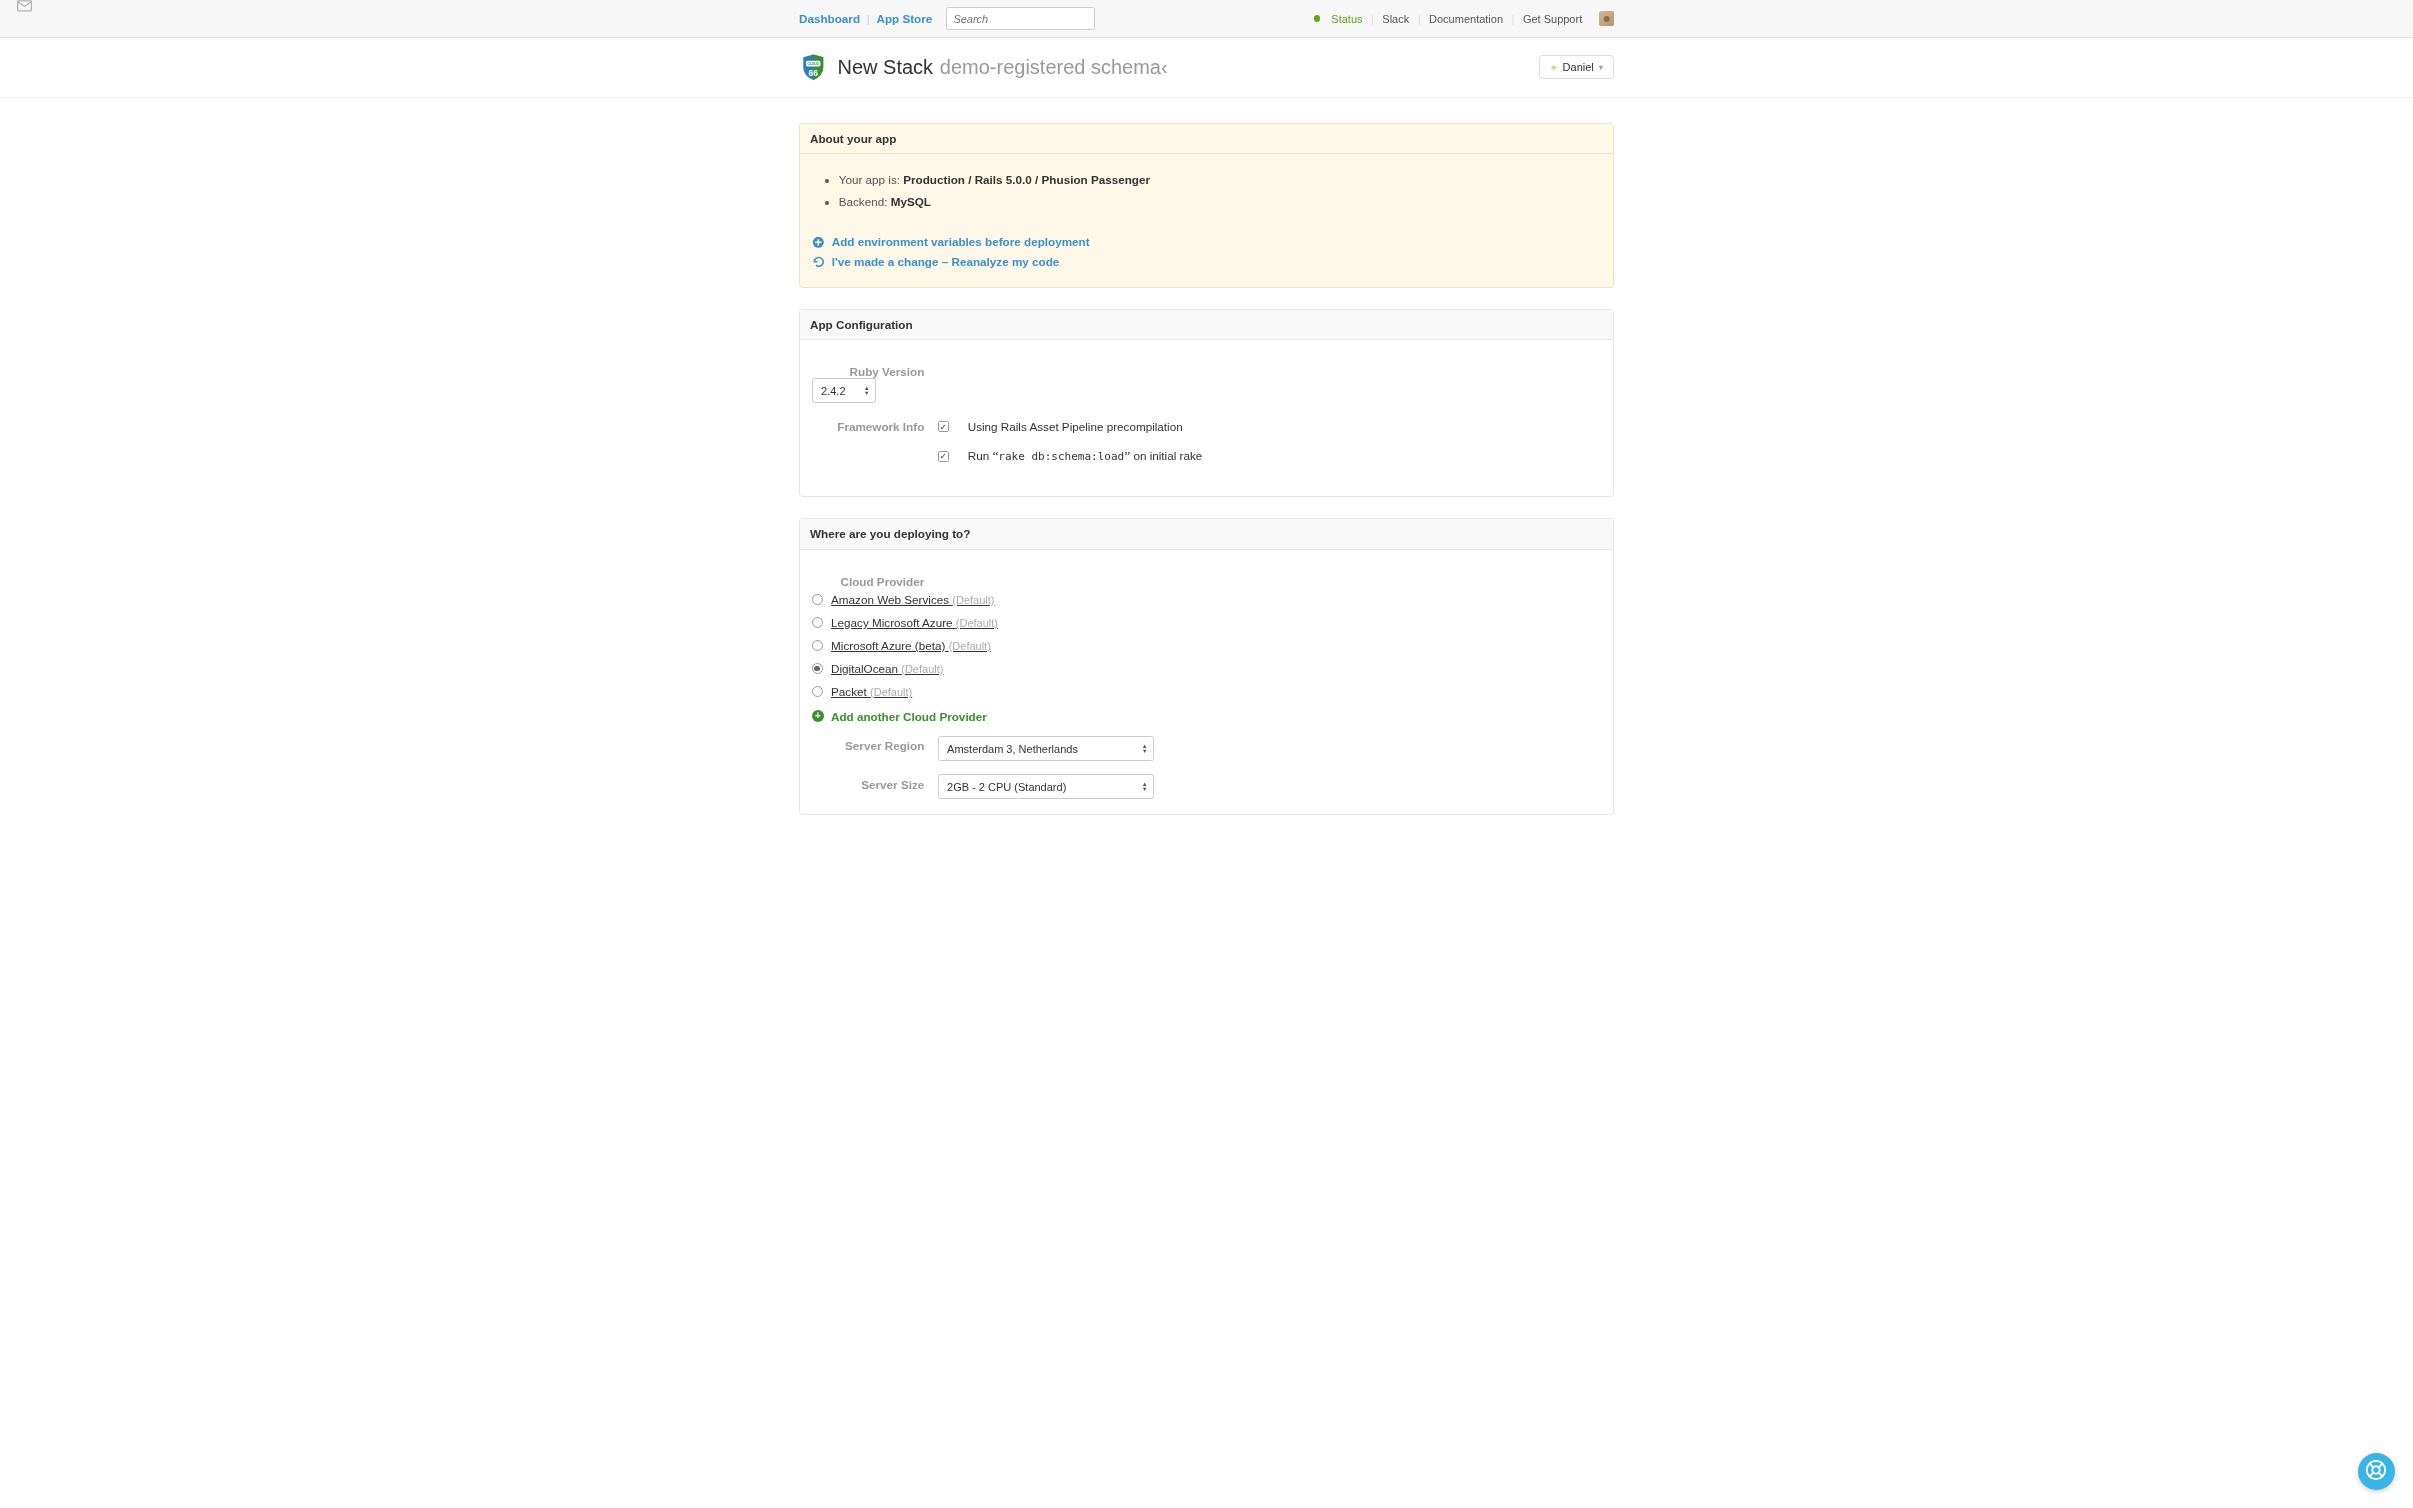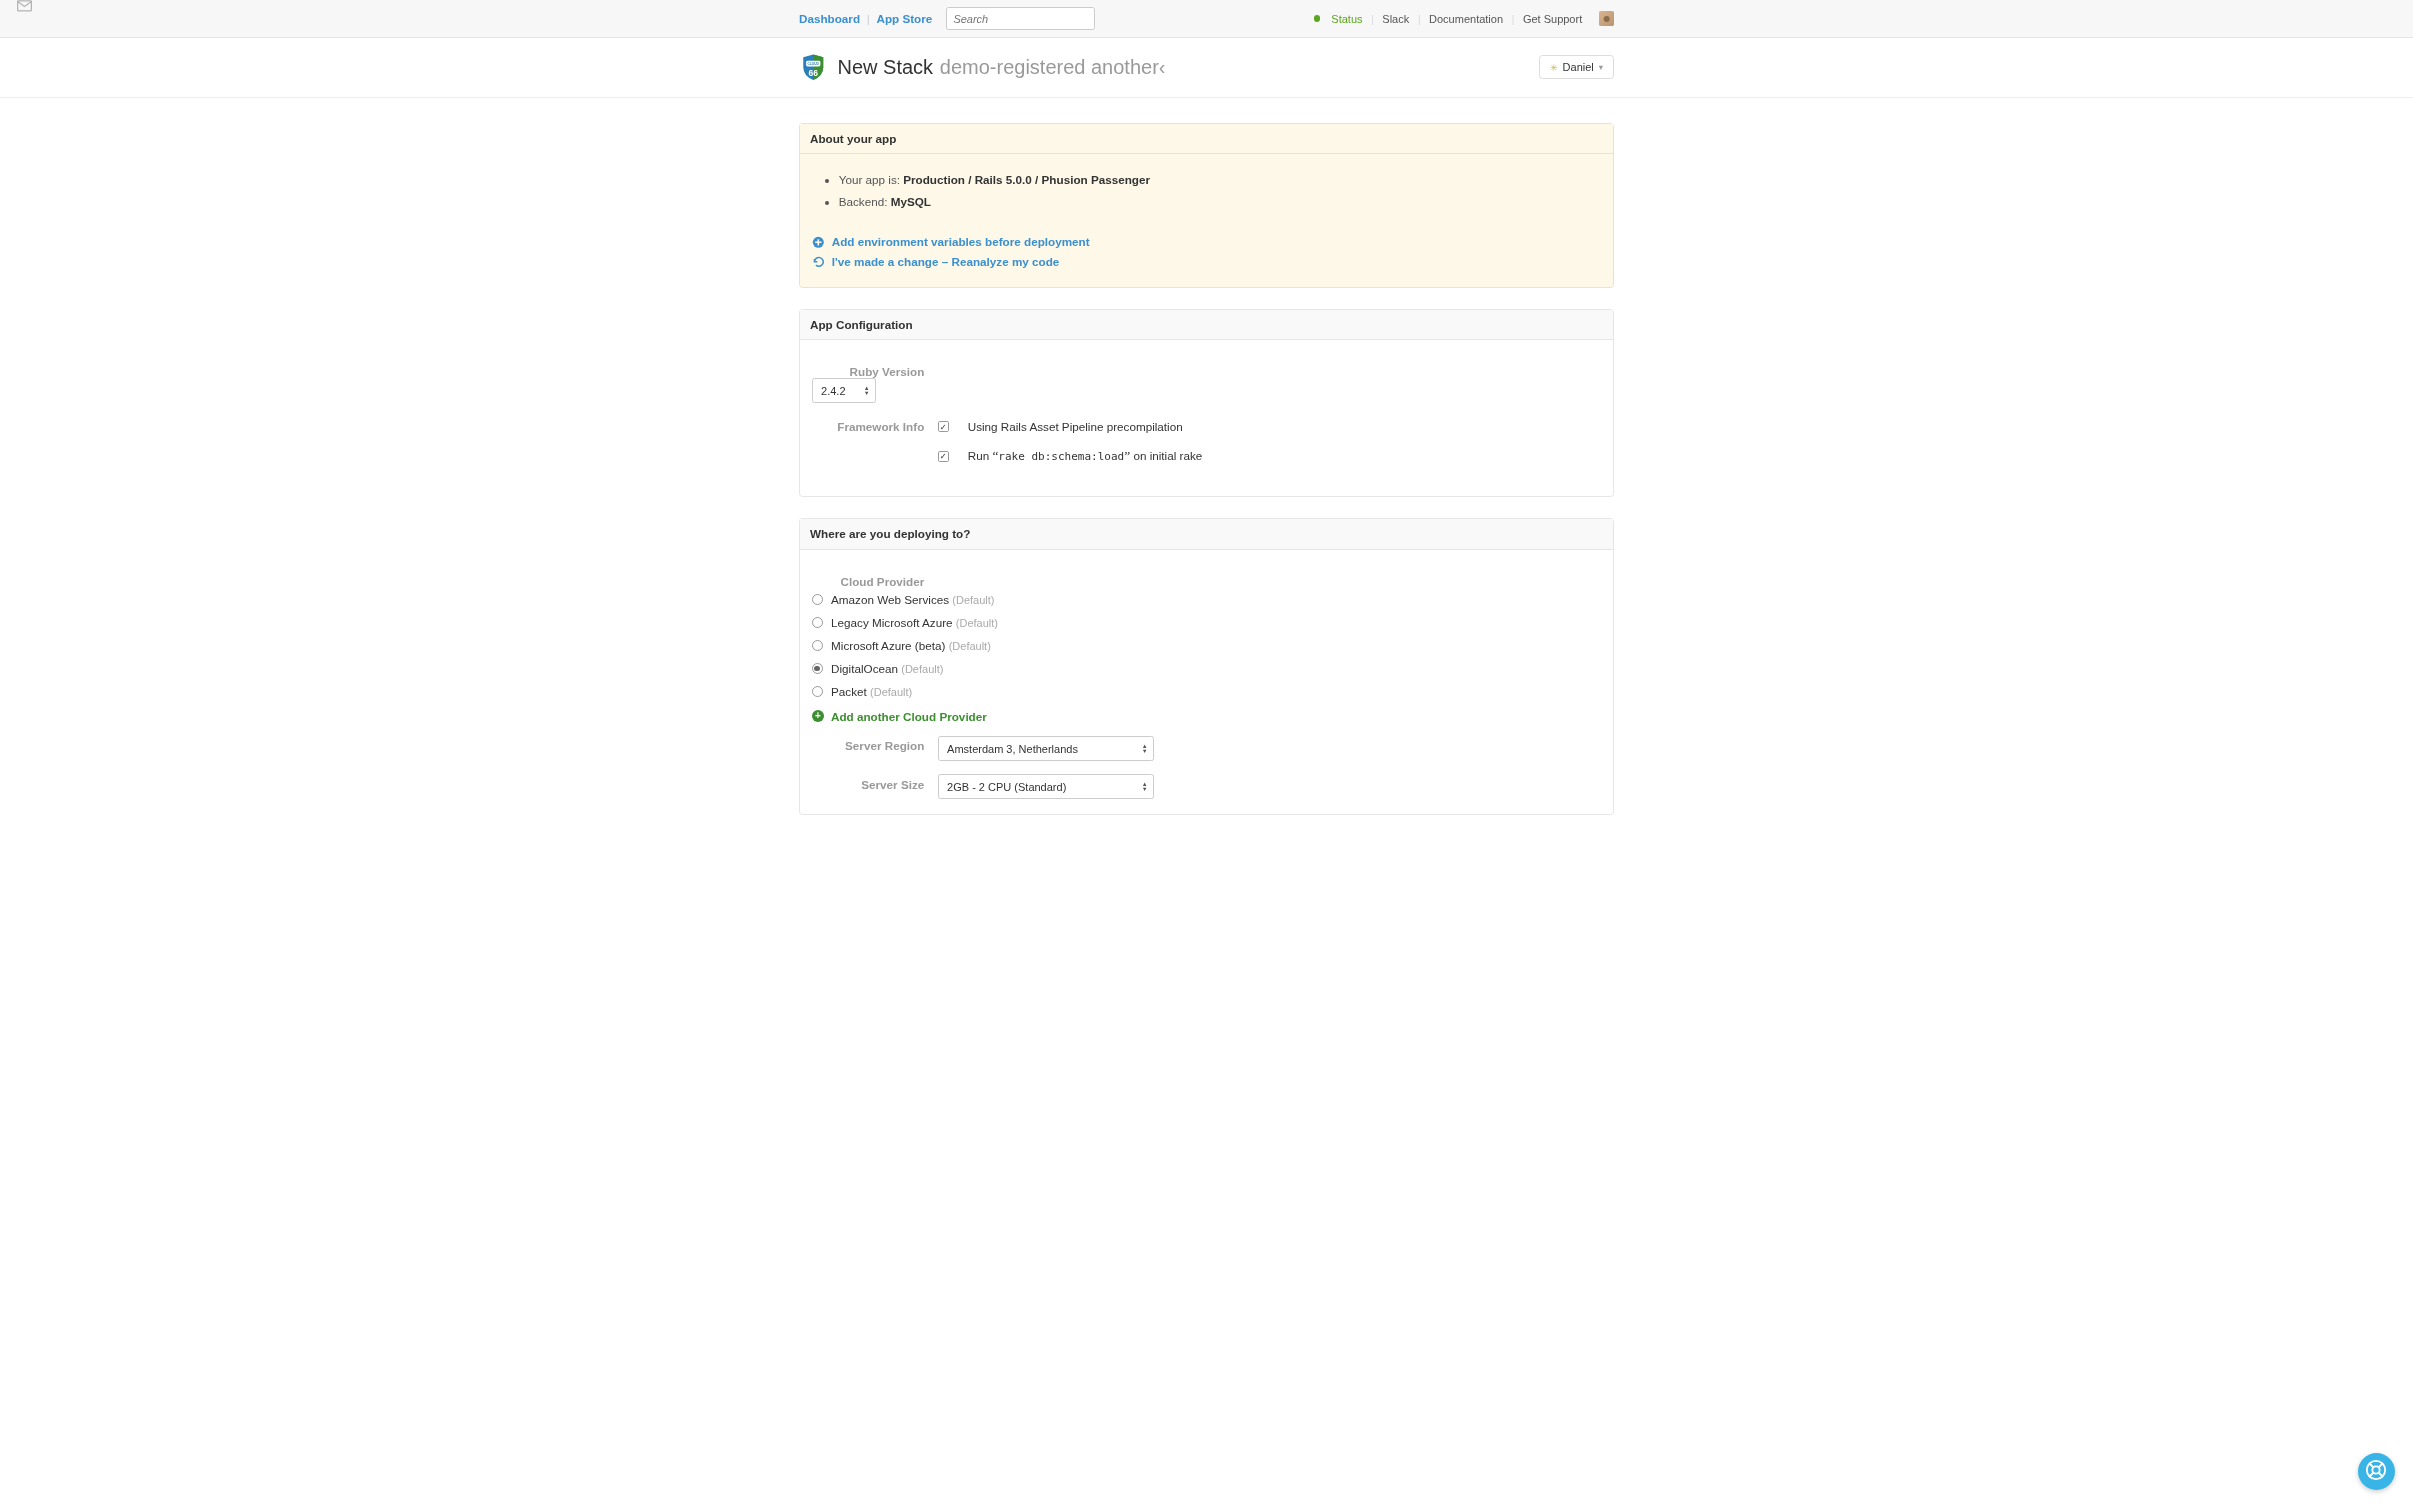--- a/index.html
+++ b/index.html
@@ -208,21 +208,21 @@
     .radio {
       width: 11px; height: 11px; border: 0.8px solid #999;
       border-radius: 50%; background: #fff;
       display: inline-flex; align-items: center; justify-content: center;
       flex-shrink: 0;
     }
     .radio.selected::after {
       content: ''; width: 5.9px; height: 5.9px; border-radius: 50%;
       background: #666;
     }
-    .radio-label { font-size: 11.7px; color: #333; }
+    .radio-label { font-size: 11.7px; color: #333; text-decoration: underline; }
     .radio-hint { color: #aaa; font-size: 11px; }
 
     .add-provider {
       display: flex; align-items: center; gap: 6.7px;
       color: #3c8f2f; font-weight: 600; padding-top: 6.7px;
     }
     .plus-circle {
       width: 12.6px; height: 12.6px; border-radius: 50%;
       background: #3c8f2f; color: #fff;
       display: inline-flex; align-items: center; justify-content: center;
@@ -280,21 +280,21 @@
         <path d="M20 2 L34 6 L34 20 Q34 32 20 38 Q6 32 6 20 L6 6 Z" fill="#2b7fb8"></path>
         <path d="M20 2 L34 6 L34 20 Q34 32 20 38 L20 2 Z" fill="#3c8f2f"></path>
         <rect x="10" y="11" width="20" height="8" rx="2" fill="#fff"></rect>
         <text x="20" y="17" font-size="4.5" font-weight="bold" fill="#2b7fb8" text-anchor="middle" font-family="Arial">CLOUD</text>
         <text x="20" y="32" font-size="12" font-weight="bold" fill="#fff" text-anchor="middle" font-family="Arial">66</text>
       </svg>
     </span>
     <h1 class="page-title">
       <span>New Stack</span>
       <span class="page-subtitle">
-        <span>demo-registered another</span><span class="caret-icon">‹</span>
+        <span>demo-registered schema</span><span class="caret-icon">‹</span>
       </span>
     </h1>
     <div class="user-dropdown">
       <span class="snowflake-icon">✳</span>
       <span>Daniel</span>
       <span class="caret">▾</span>
     </div>
   </div>
 </div>
 

